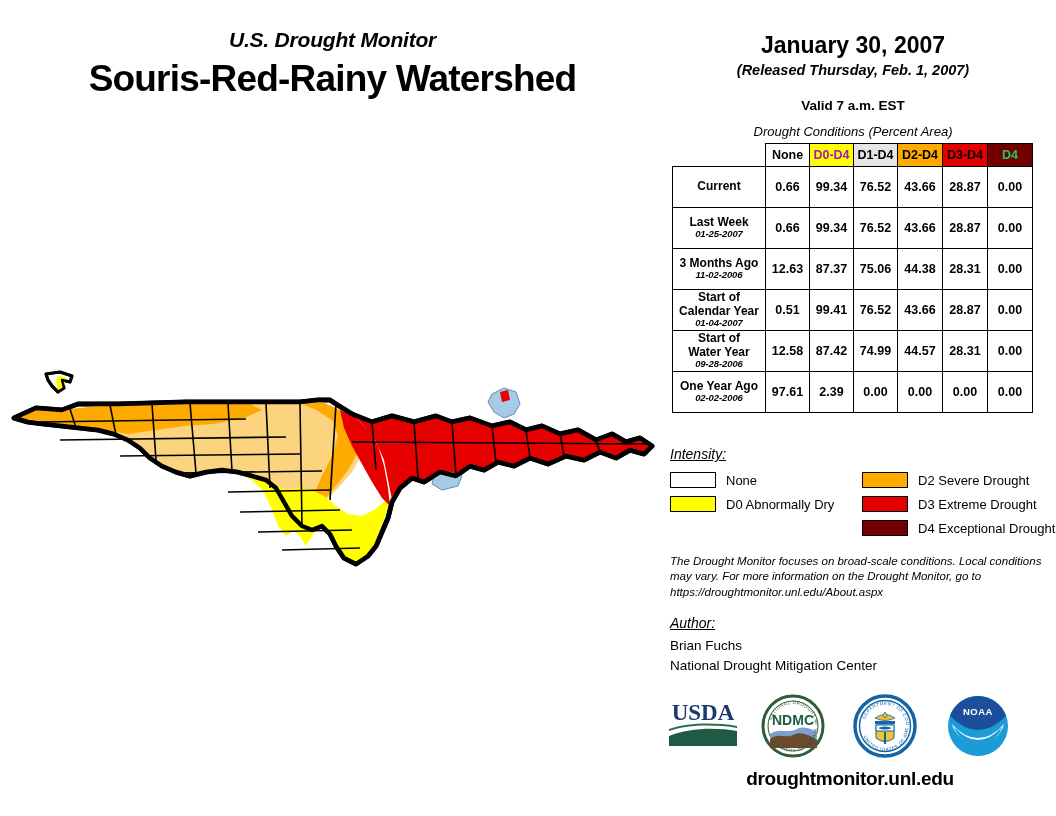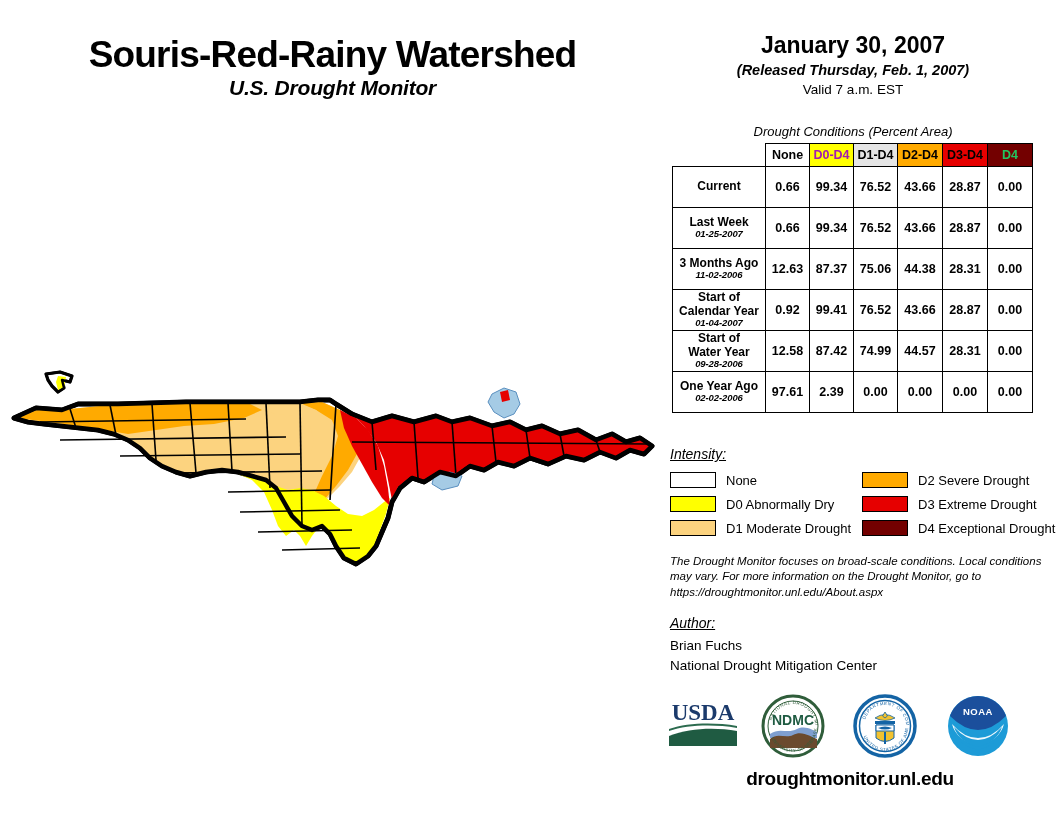--- a/index.html
+++ b/index.html
@@ -50,22 +50,22 @@
     font-weight: bold;
   }
   #released-date {
     font-size: 14.5px;
     font-weight: bold;
     font-style: italic;
     margin-top: 3px;
   }
   #valid-time {
     font-size: 13.5px;
-    font-weight: normal;
-    margin-top: 4px;
+    font-weight: bold;
+    margin-top: 20px;
   }
 
   
   #table-caption {
     position: absolute;
     left: 672px;
     top: 124px;
     width: 362px;
     text-align: center;
     font-size: 13px;
@@ -206,22 +206,22 @@
     left: 0;
     top: 330px;
     width: 665px;
     height: 280px;
   }
 </style>
 </head>
 <body>
 
 <div id="title-block">
+  <div id="subtitle-us-drought-monitor">U.S. Drought Monitor</div>
   <div id="watershed-title">Souris-Red-Rainy Watershed</div>
-  <div id="subtitle-us-drought-monitor">U.S. Drought Monitor</div>
 </div>
 
 <div id="date-block">
   <div id="issue-date">January 30, 2007</div>
   <div id="released-date">(Released Thursday, Feb. 1, 2007)</div>
   <div id="valid-time">Valid 7 a.m. EST</div>
 </div>
 
 <div id="table-caption">Drought Conditions (Percent Area)</div>
 <table id="conditions-table">
@@ -268,21 +268,21 @@
         <td class="rowlabel"><span>3 Months Ago</span><span class="rl-date">11-02-2006</span></td>
         <td>12.63</td>
         <td>87.37</td>
         <td>75.06</td>
         <td>44.38</td>
         <td>28.31</td>
         <td>0.00</td>
       </tr>
       <tr>
         <td class="rowlabel"><span>Start of<br>Calendar Year</span><span class="rl-date">01-04-2007</span></td>
-        <td>0.92</td>
+        <td>0.51</td>
         <td>99.41</td>
         <td>76.52</td>
         <td>43.66</td>
         <td>28.87</td>
         <td>0.00</td>
       </tr>
       <tr>
         <td class="rowlabel"><span>Start of<br>Water Year</span><span class="rl-date">09-28-2006</span></td>
         <td>12.58</td>
         <td>87.42</td>
@@ -306,24 +306,20 @@
 <div id="intensity-heading">Intensity:</div>
 <div id="legend">
   <div class="legend-col left">
       <div class="legend-item">
         <div class="swatch" style="background: rgb(255, 255, 255);"></div>
         <div class="legend-label">None</div>
       </div>
       <div class="legend-item">
         <div class="swatch" style="background: rgb(255, 255, 0);"></div>
         <div class="legend-label">D0 Abnormally Dry</div>
-      </div>
-      <div class="legend-item">
-        <div class="swatch" style="background: rgb(252, 211, 127);"></div>
-        <div class="legend-label">D1 Moderate Drought</div>
       </div>
     </div>
   <div class="legend-col right">
       <div class="legend-item">
         <div class="swatch" style="background: rgb(255, 170, 0);"></div>
         <div class="legend-label">D2 Severe Drought</div>
       </div>
       <div class="legend-item">
         <div class="swatch" style="background: rgb(230, 0, 0);"></div>
         <div class="legend-label">D3 Extreme Drought</div>

